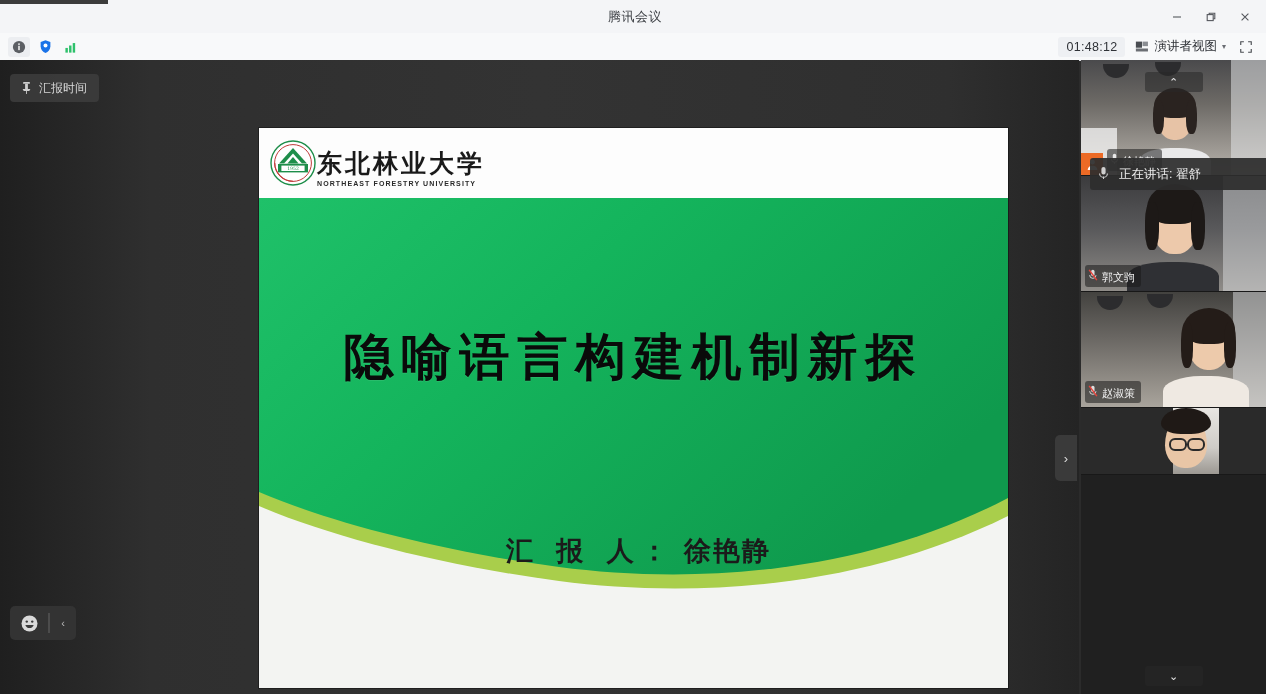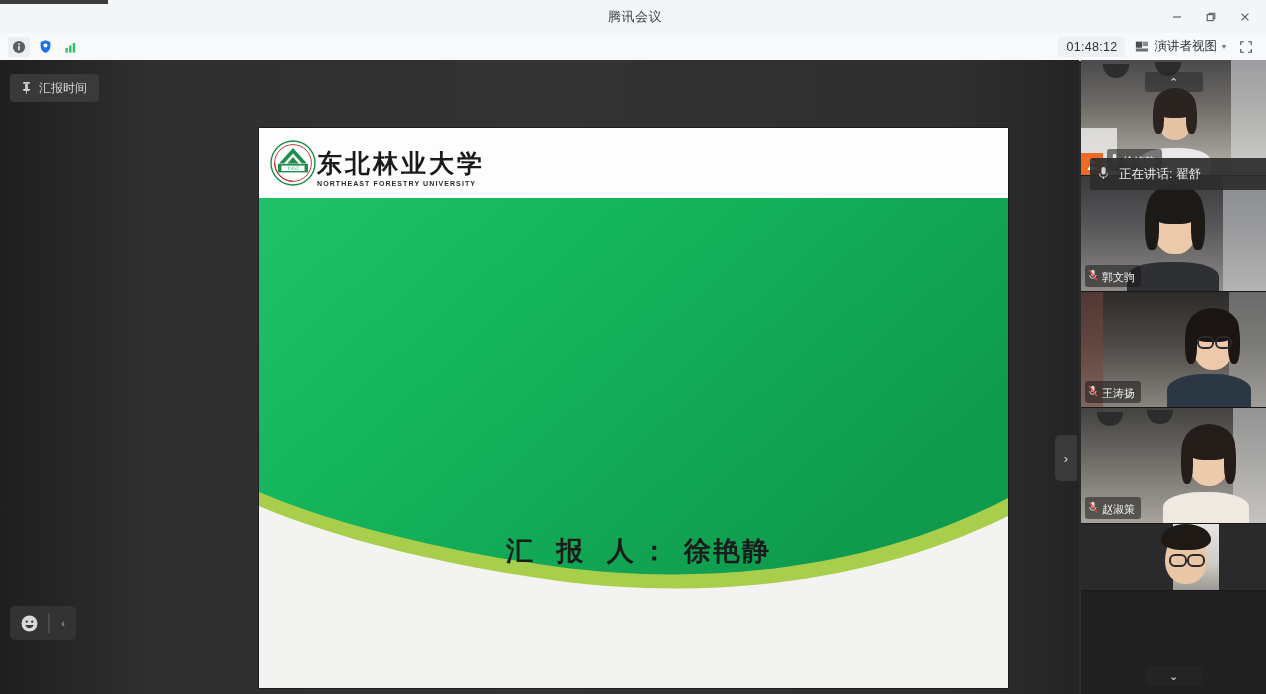--- a/index.html
+++ b/index.html
@@ -300,20 +300,21 @@
               <stop offset="0%" stop-color="#1fc169"></stop>
               <stop offset="42%" stop-color="#14b45c"></stop>
               <stop offset="100%" stop-color="#0f9a4d"></stop>
             </linearGradient>
           </defs>
           <path d="M0 0H749V318C600 392 430 400 300 383 180 367 70 338 0 308Z" fill="#a9ce4b"></path>
           <path d="M0 0H749V300C600 378 430 386 300 369 180 353 70 324 0 294Z" fill="url(#gg)"></path>
         </svg>
       </div>
 
+      <div class="slide-title">隐喻语言构建机制新探</div>
 
       <div class="slide-meta">
         <div class="meta-row">
           <span class="meta-label">汇 报 人：</span>
           <span class="meta-val">徐艳静</span>
         </div>
       </div>
     </div>
 
     <div class="chatbar">
@@ -380,43 +381,20 @@
               <rect x="3.3" y="1" width="4" height="7.4" rx="2" fill="#dedede"></rect>
               <path d="M1.6 7.2a3.7 3.7 0 0 0 7.4 0" fill="none" stroke="#dedede" stroke-width="1.1"></path>
               <path d="M1 1l9 12" stroke="#e8443c" stroke-width="1.7"></path>
             </svg>
         </span>
         <span class="nm">郭文驹</span>
       </div>
     </div>
 
 
-    <div class="tile">
-      <div class="scene room4">
-        <div class="winpane" style="left:0;top:0;width:22px;height:115px;background:rgba(120,70,60,.5);"></div>
-        <div class="winpane" style="left:148px;top:0;width:37px;height:115px;background:rgba(190,192,194,.42);"></div>
-        <div class="torso" style="left:86px;top:82px;width:84px;height:36px;background:#2c3744;"></div>
-        <div class="person" style="left:112px;top:26px;width:40px;height:52px;background:#ecc9aa;"></div>
-        <div class="hair" style="left:106px;top:16px;width:52px;height:34px;background:#1b1613;"></div>
-        <div class="hair" style="left:104px;top:30px;width:12px;height:42px;background:#1b1613;border-radius:40%;"></div>
-        <div class="hair" style="left:147px;top:30px;width:12px;height:42px;background:#1b1613;border-radius:40%;"></div>
-        <div class="glass" style="left:116px;top:44px;width:13px;height:9px;"></div>
-        <div class="glass" style="left:134px;top:44px;width:13px;height:9px;"></div>
-      </div>
-      <div class="namebar">
-        <span>
-          <svg width="10" height="12" viewBox="0 0 11 14">
-              <rect x="3.3" y="1" width="4" height="7.4" rx="2" fill="#dedede"></rect>
-              <path d="M1.6 7.2a3.7 3.7 0 0 0 7.4 0" fill="none" stroke="#dedede" stroke-width="1.1"></path>
-              <path d="M1 1l9 12" stroke="#e8443c" stroke-width="1.7"></path>
-            </svg>
-        </span>
-        <span class="nm">王涛扬</span>
-      </div>
-    </div>
 
     <div class="tile">
       <div class="scene room5">
         <div class="lamp" style="left:16px;top:4px;"></div>
         <div class="lamp" style="left:66px;top:2px;"></div>
         <div class="winpane" style="left:152px;top:0;width:33px;height:115px;background:rgba(226,228,230,.5);"></div>
         <div class="torso" style="left:82px;top:84px;width:86px;height:34px;background:#efe9e2;"></div>
         <div class="person" style="left:108px;top:26px;width:40px;height:52px;background:#edcaab;"></div>
         <div class="hair" style="left:102px;top:16px;width:52px;height:36px;background:#241c18;"></div>
         <div class="hair" style="left:100px;top:30px;width:12px;height:46px;background:#241c18;border-radius:40%;"></div>

